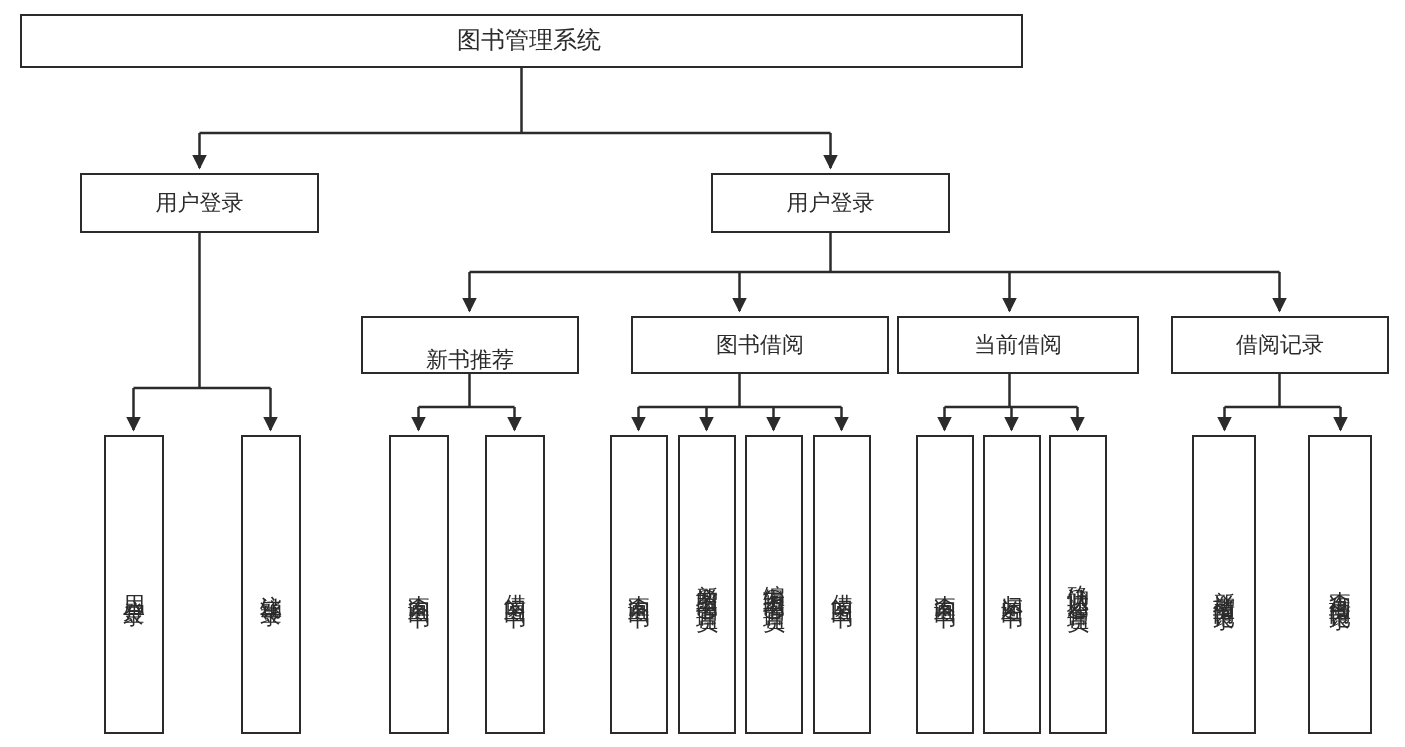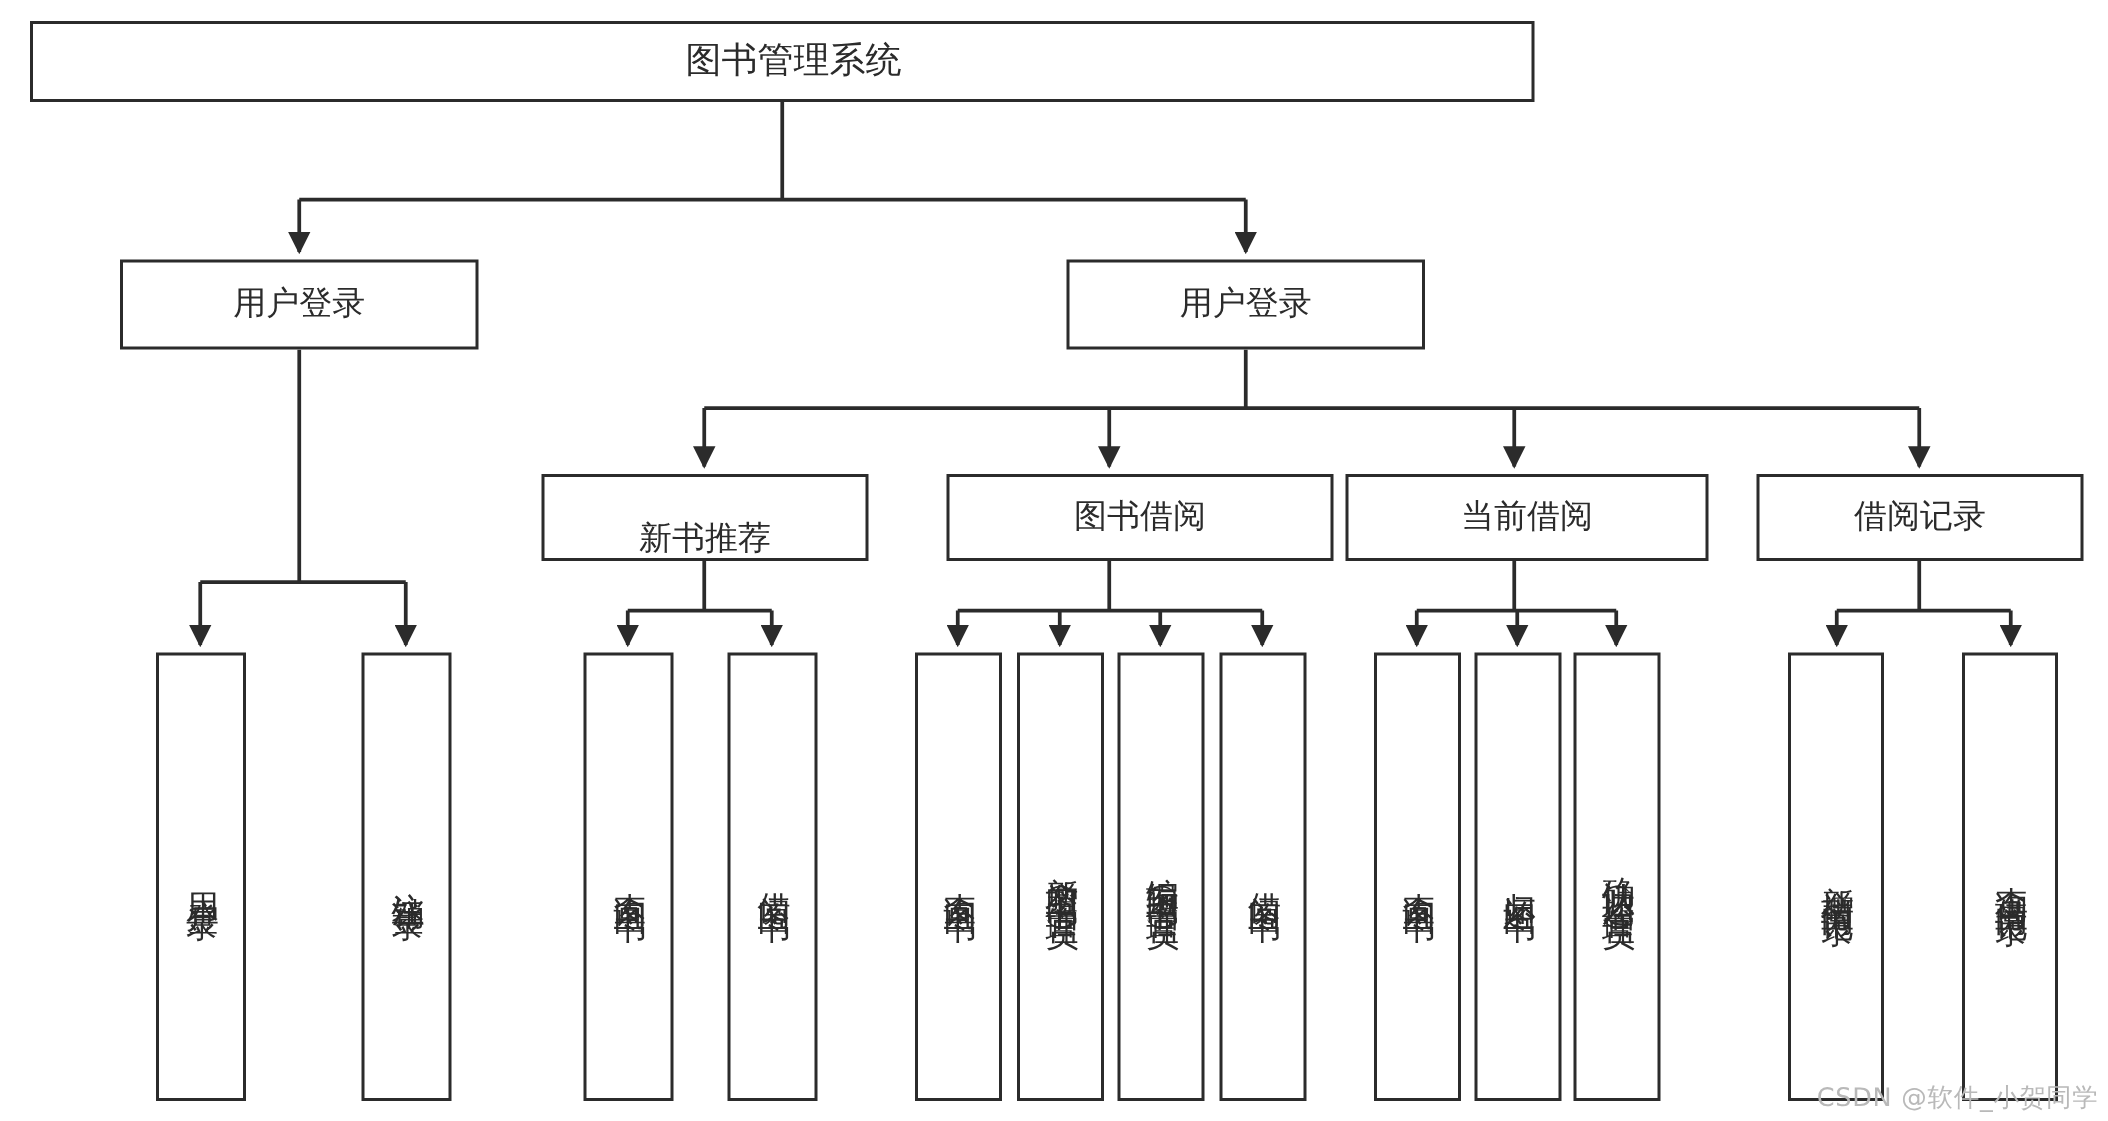--- a/index.html
+++ b/index.html
@@ -178,14 +178,13 @@
         <span class="label">确认归还（管理员）</span>
       </div>
       <div class="node leaf" style="left: 1192px; top: 435px; width: 64px; height: 299px;">
         <span class="label">新增借阅记录</span>
       </div>
       <div class="node leaf" style="left: 1308px; top: 435px; width: 64px; height: 299px;">
         <span class="label">查询借阅记录</span>
       </div>
     </div>
 
-  <div id="watermark">CSDN @软件_小贺同学</div>
 </div>
 
 </body></html>

